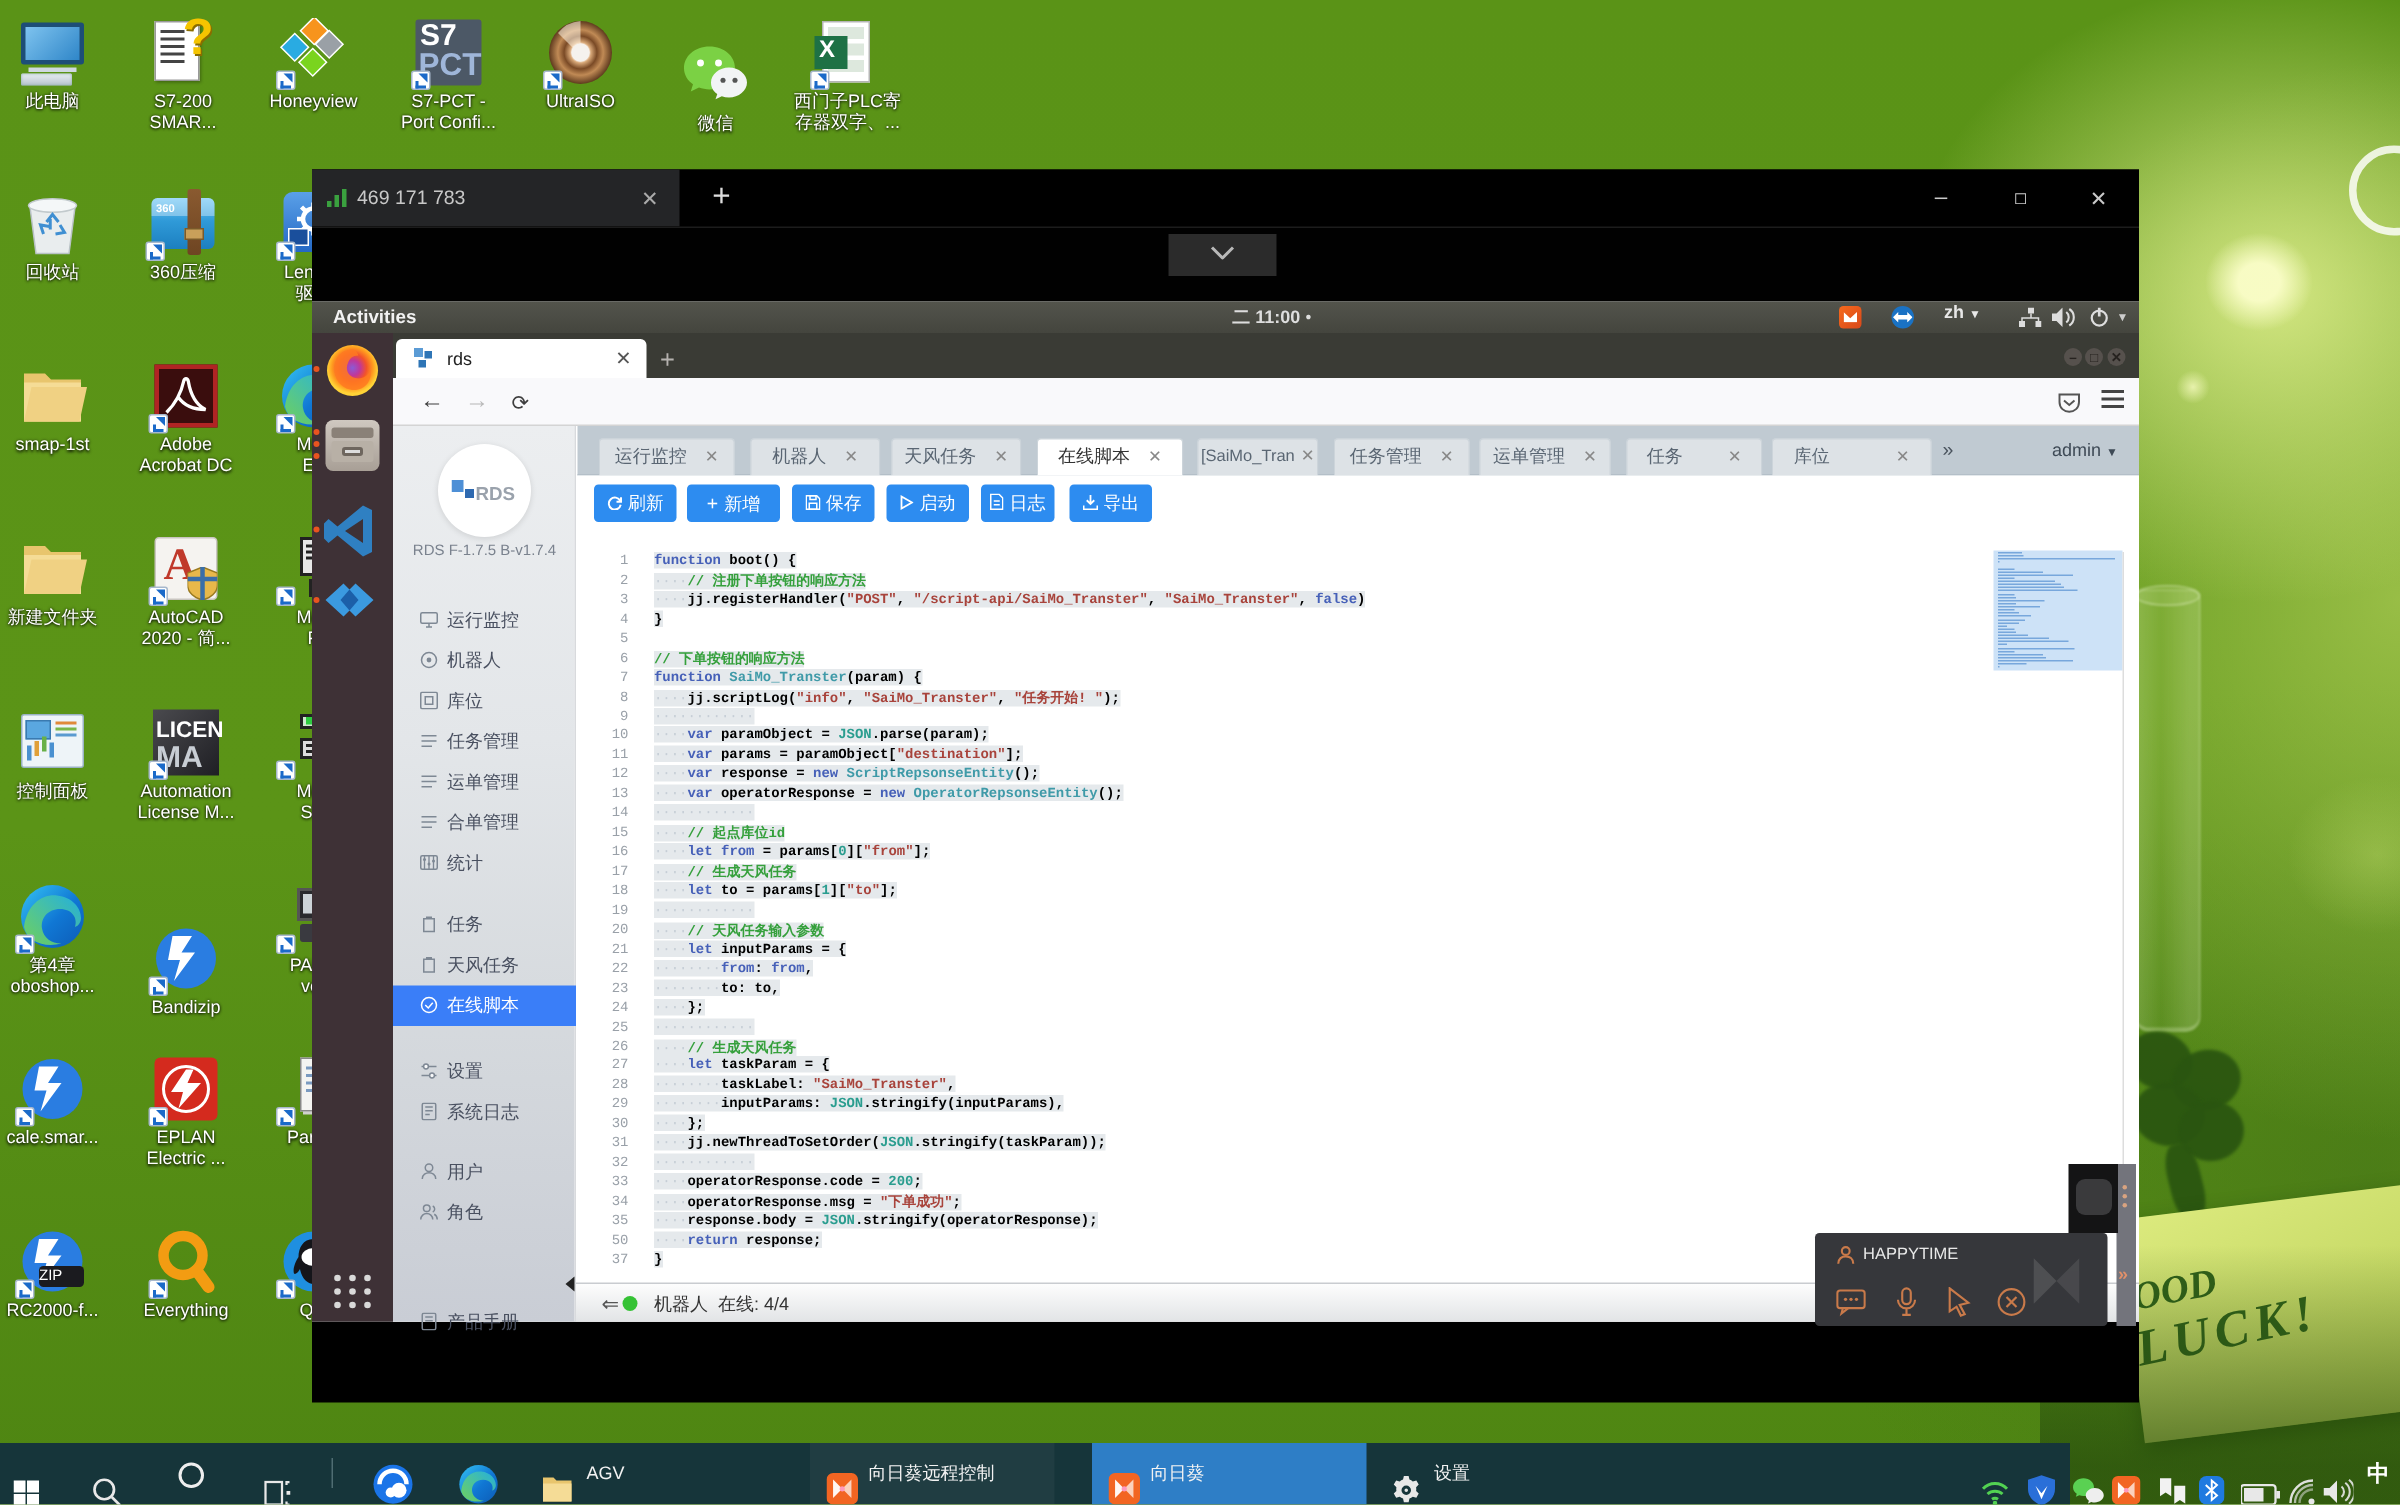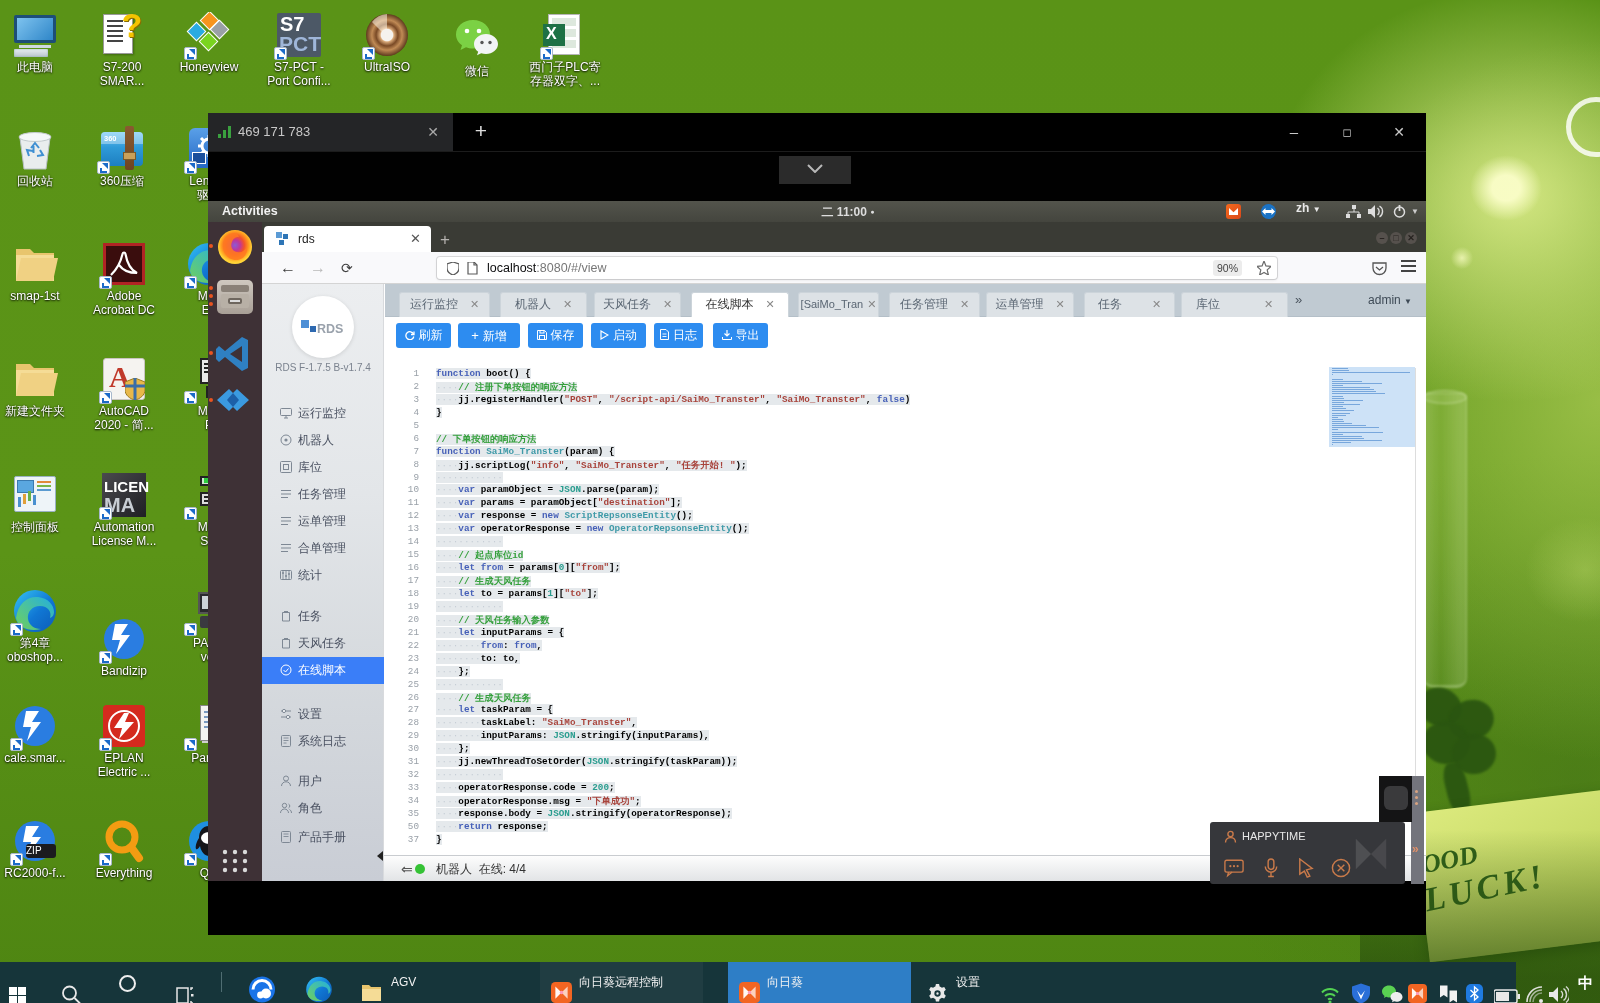--- a/index.html
+++ b/index.html
@@ -96,21 +96,21 @@
 
 #foot{position:absolute;left:122px;top:571px;width:1042px;height:26px;background:linear-gradient(180deg,#fdfdfd,#e2e4e6);border-top:1px solid #c9ccd0;font-size:12px;color:#333;line-height:26px}
 
 #ht{position:absolute;left:1210px;top:822px;width:195px;height:62px;background:#36373b;border-radius:3px;z-index:5;overflow:hidden}
 #htsq{position:absolute;left:1379px;top:776px;width:33px;height:46px;background:#141415;z-index:5}
 #htsq i{position:absolute;left:5px;top:10px;width:24px;height:24px;background:#3a3a3c;border-radius:6px}
 #htstrip{position:absolute;left:1411px;top:776px;width:13px;height:108px;background:#73747c;z-index:4;color:#c88a62}
 #ht .prs{position:absolute;left:14px;top:8px;color:#e8e8e8;font-size:11px}
 .hticn{position:absolute;top:36px;width:20px;height:20px}
 
-#task{position:absolute;left:0;top:962px;width:1516px;height:41px;background:#16353a;z-index:6}
+#task{position:absolute;left:0;top:962px;width:1380px;height:41px;background:#16353a;z-index:6}
 .ti{position:absolute;top:0;height:41px}
 .tlbl{font-size:12px;color:#f2f2f2;line-height:41px}
 </style>
 </head>
 <body>
 <div id="wall">
   <div id="wg1"></div>
   <div id="ring"></div>
   <div id="glass"></div>
   <div class="cl" style="left:1418px;top:688px;width:44px;height:38px;transform:rotate(20deg)"></div>
@@ -178,21 +178,21 @@
             </radialGradient>
           </defs>
 <circle cx="23" cy="23" r="21" fill="url(#cdg)"></circle>
           <circle cx="23" cy="23" r="6" fill="#f5f2ee"></circle>
           <path d="M8 10 A21 21 0 0 1 23 2 L23 17 A6 6 0 0 0 18 20 Z" fill="rgba(255,245,230,.55)"></path>
         </svg>
         <div class="sc"></div>
       </div>
       <div class="lb">UltraISO</div>
     </div>
-<div class="dicon" style="left:433px;top:16px">
+<div class="dicon" style="left:433px;top:27px">
       <div class="ig">
         <svg width="46" height="46" viewBox="0 0 46 46" style="position:absolute;left:0;top:0">
 <path d="M19 4 C9 4 2 10.5 2 18.5 C2 23 4.5 26.8 8 29.2 L6.5 34 L12 31.3 C14 32 16.5 32.6 19 32.6 C29 32.6 36 26 36 18.5 C36 10.5 29 4 19 4 Z" fill="#7bd144"></path>
 <circle cx="13" cy="15" r="2.3" fill="#fff"></circle>
           <circle cx="25" cy="15" r="2.3" fill="#fff"></circle>
 <path d="M32 18 C38.5 18 44 22.5 44 28 C44 33.5 38.5 38 32 38 C30.3 38 28.7 37.7 27.2 37.2 L23 39.2 L24.2 35.7 C21.5 33.9 20 31.1 20 28 C20 22.5 25.5 18 32 18 Z" fill="#f2f4f5"></path>
 <circle cx="28" cy="26.5" r="1.7" fill="#555"></circle>
           <circle cx="36" cy="26.5" r="1.7" fill="#555"></circle>
         </svg>
       </div>
@@ -546,34 +546,20 @@
             </svg>rds<span class="x">✕</span></div>
         <div id="ffnewt">+</div>
         <div class="gcb" style="left:1114px">–</div>
         <div class="gcb" style="left:1128px">□</div>
         <div class="gcb" style="left:1143px">✕</div>
       </div>
       <div id="ffnav">
         <div class="nvi" style="left:18px;font-size:16px">←</div>
         <div class="nvi" style="left:48px;font-size:16px;color:#b9b9b9">→</div>
         <div class="nvi" style="left:79px;font-size:14px">⟳</div>
-        <div id="urlbar">
-          <svg style="position:absolute;left:10px;top:5px" width="12" height="13" viewBox="0 0 12 13">
-              <path d="M6 0 L12 2 V6 C12 10 9 12 6 13 C3 12 0 10 0 6 V2 Z" fill="none" stroke="#5a5a5a" stroke-width="1.3"></path>
-            </svg>
-          <svg style="position:absolute;left:30px;top:5px" width="11" height="13" viewBox="0 0 11 13">
-              <path d="M1 0 H7 L10 3 V12 H1 Z" fill="none" stroke="#5a5a5a" stroke-width="1.2"></path>
-              <path d="M7 0 V3 H10" fill="none" stroke="#5a5a5a" stroke-width="1.2"></path>
-            </svg>
-          <span style="position:absolute;left:50px;color:#0c0c0d">localhost<span style="color:#777">:8080/#/view</span></span>
-          <div class="zoom">90%</div>
-          <svg style="position:absolute;left:820px;top:4px" width="14" height="14" viewBox="0 0 14 14">
-              <path d="M7 11.5 L2.6 14 L3.8 8.9 L0 5.4 L5.1 4.9 L7 0 L8.9 4.9 L14 5.4 L10.2 8.9 L11.4 14 Z" fill="none" stroke="#6a6a6a" stroke-width="1.2"></path>
-            </svg>
-        </div>
         <svg style="position:absolute;left:1110px;top:9px" width="15" height="15" viewBox="0 0 15 15">
             <path d="M1 2 H14 V7 C14 11 11 13.5 7.5 13.5 C4 13.5 1 11 1 7 Z" fill="none" stroke="#555" stroke-width="1.3"></path>
             <path d="M4 6 L7.5 9 L11 6" fill="none" stroke="#555" stroke-width="1.3"></path>
           </svg>
         <div style="position:absolute;left:1139px;top:8px;width:15px;height:2px;background:#444;box-shadow:0 5px 0 #444,0 10px 0 #444"></div>
       </div>
       <div id="page">
         <div id="sbar">
           <div id="logo">
             <svg style="position:absolute;left:9px;top:22px" width="46" height="18" viewBox="0 0 46 18">
@@ -632,21 +618,21 @@
                 </svg>系统日志</span></div>
           <div class="mi" style="top:484px"><span class="tx"><svg width="12" height="12" viewBox="0 0 12 12">
                   <circle cx="6" cy="3.5" r="2.5" fill="none" stroke="#7e8894"></circle>
                   <path d="M1.5 11 C1.5 8 4 6.8 6 6.8 C8 6.8 10.5 8 10.5 11" fill="none" stroke="#7e8894"></path>
                 </svg>用户</span></div>
           <div class="mi" style="top:511px"><span class="tx"><svg width="12" height="12" viewBox="0 0 12 12">
                   <circle cx="4.5" cy="3.5" r="2.2" fill="none" stroke="#7e8894"></circle>
                   <path d="M.5 11 C.5 8.5 2.5 7 4.5 7 C6.5 7 8.5 8.5 8.5 11" fill="none" stroke="#7e8894"></path>
                   <path d="M8.5 2 A2.2 2.2 0 0 1 8.5 6 M9.5 7.5 C10.8 8.2 11.5 9.5 11.5 11" fill="none" stroke="#7e8894"></path>
                 </svg>角色</span></div>
-          <div class="mi" style="top:540px"><span class="tx"><svg width="12" height="12" viewBox="0 0 12 12">
+          <div class="mi" style="top:584px"><span class="tx"><svg width="12" height="12" viewBox="0 0 12 12">
                   <rect x="1.5" y=".5" width="9" height="11" rx="1" fill="none" stroke="#7e8894"></rect>
                   <path d="M3.5 3 H8.5 M3.5 5.5 H8.5" stroke="#7e8894" stroke-width=".9"></path>
                 </svg>产品手册</span></div>
         </div>
         <div id="main">
           <div id="vtabs">
             <div class="vt" style="left:14px;width:91px">运行监控<span class="x">✕</span></div>
             <div class="vt" style="left:115px;width:87px">机器人<span class="x">✕</span></div>
             <div class="vt" style="left:209px;width:87px">天风任务<span class="x">✕</span></div>
             <div class="vt vtact" style="left:306px;width:98px">在线脚本<span class="x">✕</span></div>

